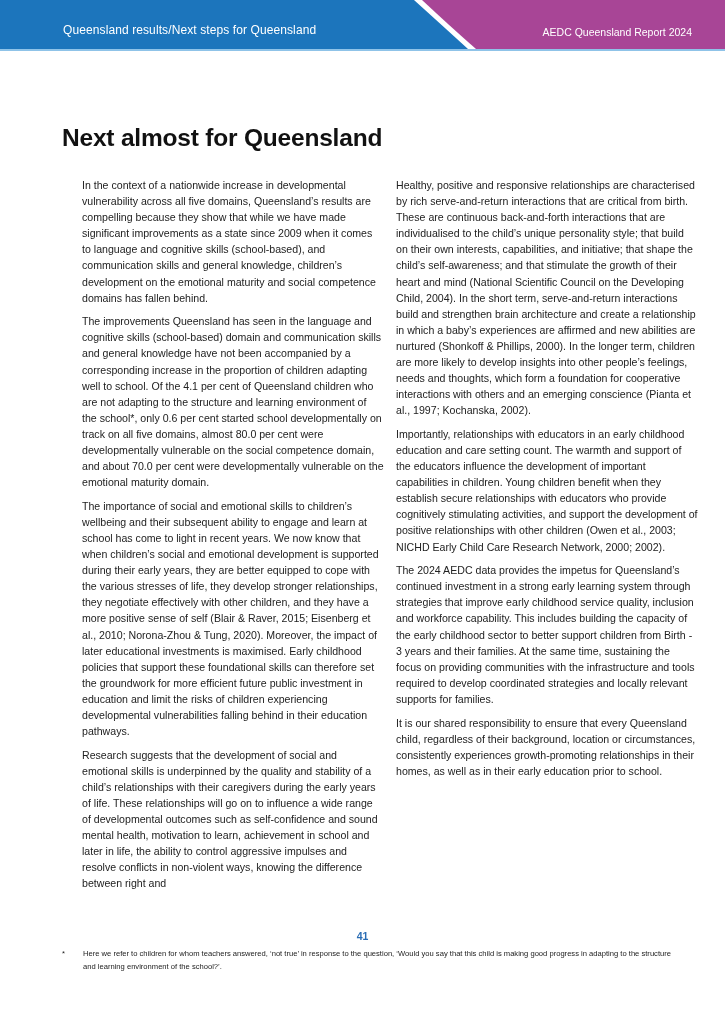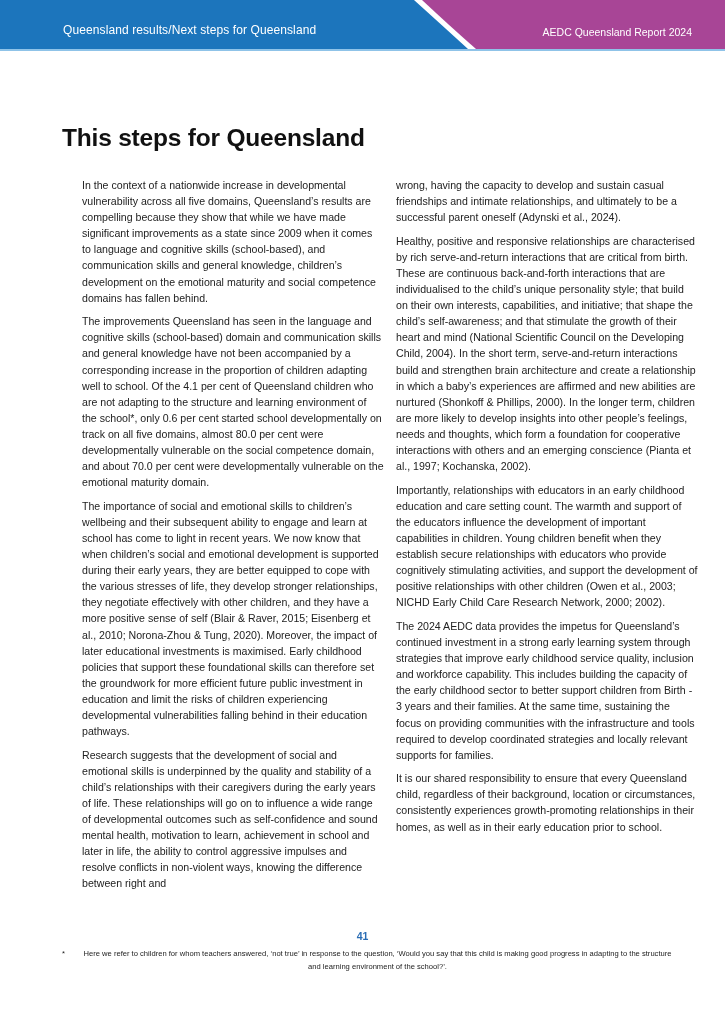--- a/index.html
+++ b/index.html
@@ -9,48 +9,47 @@
   .header svg { position: absolute; left: 0; top: 0; }
   .header-left { position: absolute; left: 63px; top: 23px; font-size: 12px; color: #ffffff; letter-spacing: 0.1px; }
   .header-right { position: absolute; right: 33px; top: 26px; font-size: 10.5px; color: #ffffff; }
   .title { position: absolute; left: 62px; top: 124px; margin: 0; font-size: 24.5px; font-weight: bold; color: #111111; letter-spacing: -0.2px; }
   .col { position: absolute; top: 177px; width: 302px; font-size: 10.6px; line-height: 16.1px; color: #222222; margin-left: 20px; }
   .col p { margin: 0 0 7.5px 0; }
   .col-left { left: 62px; }
   .col-right { left: 376px; }
   .footnote { position: absolute; left: 62px; top: 948px; width: 610px; font-size: 7.6px; line-height: 12.5px; color: #222222; }
   .footnote .mark { position: absolute; left: 0; top: 0; }
-  .footnote .fn-text { display: block; margin-left: 21px; text-align: center; }
+  .footnote .fn-text { display: block; margin-left: 21px; }
   .page-number { position: absolute; left: 0; width: 725px; top: 930px; text-align: center; font-size: 10.5px; color: #2a6db4; font-weight: bold; }
 </style>
 </head>
 <body>
 
 <div class="header">
   <svg width="725" height="52" viewBox="0 0 725 52">
     <rect x="0" y="0" width="725" height="49" fill="#1c75bc"></rect>
     <path d="M414 0 Q445 28 468 49 L725 49 L725 0 Z" fill="#ffffff"></path>
     <path d="M422 0 Q452 28 476 49 L725 49 L725 0 Z" fill="#a84596"></path>
     <rect x="0" y="49" width="725" height="2" fill="#8fc3e8"></rect>
   </svg>
   <span class="header-left">Queensland results/Next steps for Queensland</span>
   <span class="header-right">AEDC Queensland Report 2024</span>
 </div>
 
-<h1 class="title">This steps for Queensland</h1>
+<h1 class="title">Next almost for Queensland</h1>
 
 <div class="col col-left">
   <p>In the context of a nationwide increase in developmental vulnerability across all five domains, Queensland’s results are compelling because they show that while we have made significant improvements as a state since 2009 when it comes to language and cognitive skills (school-based), and communication skills and general knowledge, children’s development on the emotional maturity and social competence domains has fallen behind.</p>
   <p>The improvements Queensland has seen in the language and cognitive skills (school-based) domain and communication skills and general knowledge have not been accompanied by a corresponding increase in the proportion of children adapting well to school. Of the 4.1 per cent of Queensland children who are not adapting to the structure and learning environment of the school*, only 0.6 per cent started school developmentally on track on all five domains, almost 80.0 per cent were developmentally vulnerable on the social competence domain, and about 70.0 per cent were developmentally vulnerable on the emotional maturity domain.</p>
   <p>The importance of social and emotional skills to children’s wellbeing and their subsequent ability to engage and learn at school has come to light in recent years. We now know that when children’s social and emotional development is supported during their early years, they are better equipped to cope with the various stresses of life, they develop stronger relationships, they negotiate effectively with other children, and they have a more positive sense of self (Blair &amp; Raver, 2015; Eisenberg et al., 2010; Norona-Zhou &amp; Tung, 2020). Moreover, the impact of later educational investments is maximised. Early childhood policies that support these foundational skills can therefore set the groundwork for more efficient future public investment in education and limit the risks of children experiencing developmental vulnerabilities falling behind in their education pathways.</p>
   <p>Research suggests that the development of social and emotional skills is underpinned by the quality and stability of a child’s relationships with their caregivers during the early years of life. These relationships will go on to influence a wide range of developmental outcomes such as self-confidence and sound mental health, motivation to learn, achievement in school and later in life, the ability to control aggressive impulses and resolve conflicts in non-violent ways, knowing the difference between right and</p>
 </div>
 
 <div class="col col-right">
-  <p>wrong, having the capacity to develop and sustain casual friendships and intimate relationships, and ultimately to be a successful parent oneself (Adynski et al., 2024).</p>
   <p>Healthy, positive and responsive relationships are characterised by rich serve-and-return interactions that are critical from birth. These are continuous back-and-forth interactions that are individualised to the child’s unique personality style; that build on their own interests, capabilities, and initiative; that shape the child’s self-awareness; and that stimulate the growth of their heart and mind (National Scientific Council on the Developing Child, 2004). In the short term, serve-and-return interactions build and strengthen brain architecture and create a relationship in which a baby’s experiences are affirmed and new abilities are nurtured (Shonkoff &amp; Phillips, 2000). In the longer term, children are more likely to develop insights into other people’s feelings, needs and thoughts, which form a foundation for cooperative interactions with others and an emerging conscience (Pianta et al., 1997; Kochanska, 2002).</p>
   <p>Importantly, relationships with educators in an early childhood education and care setting count. The warmth and support of the educators influence the development of important capabilities in children. Young children benefit when they establish secure relationships with educators who provide cognitively stimulating activities, and support the development of positive relationships with other children (Owen et al., 2003; NICHD Early Child Care Research Network, 2000; 2002).</p>
   <p>The 2024 AEDC data provides the impetus for Queensland’s continued investment in a strong early learning system through strategies that improve early childhood service quality, inclusion and workforce capability. This includes building the capacity of the early childhood sector to better support children from Birth - 3 years and their families. At the same time, sustaining the focus on providing communities with the infrastructure and tools required to develop coordinated strategies and locally relevant supports for families.</p>
   <p>It is our shared responsibility to ensure that every Queensland child, regardless of their background, location or circumstances, consistently experiences growth-promoting relationships in their homes, as well as in their early education prior to school.</p>
 </div>
 
 <div class="footnote">
   <span class="mark">*</span>
   <span class="fn-text">Here we refer to children for whom teachers answered, ‘not true’ in response to the question, ‘Would you say that this child is making good progress in adapting to the structure and learning environment of the school?’.</span>
 </div>

